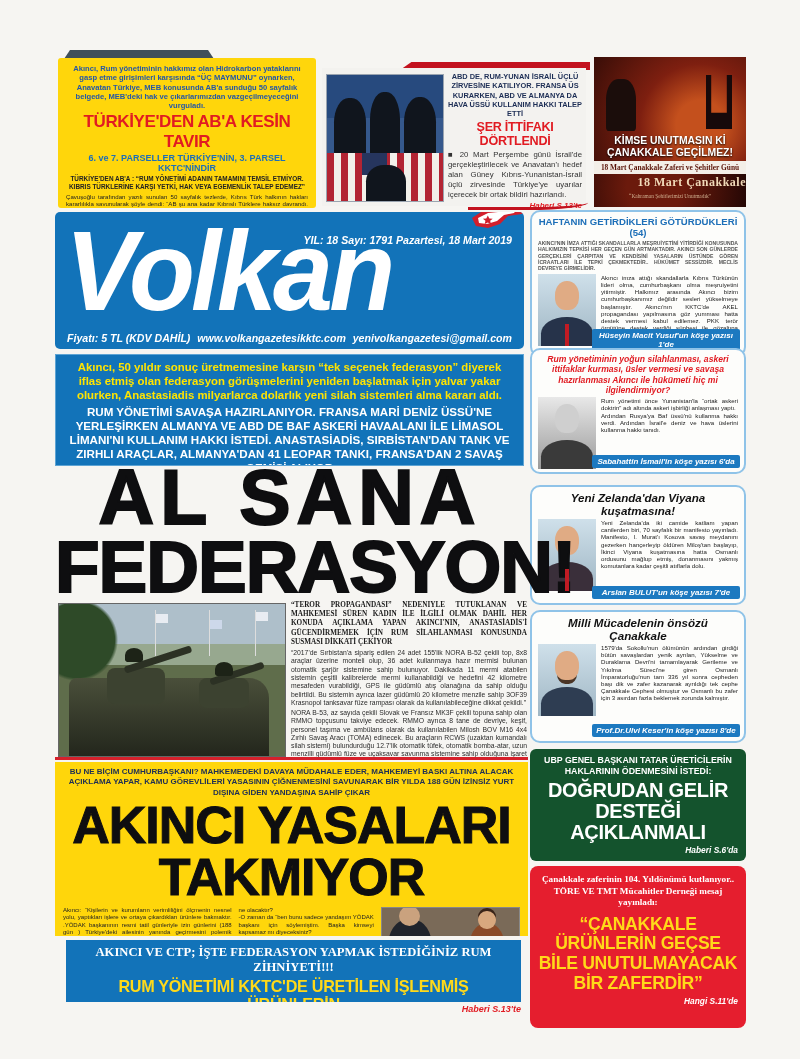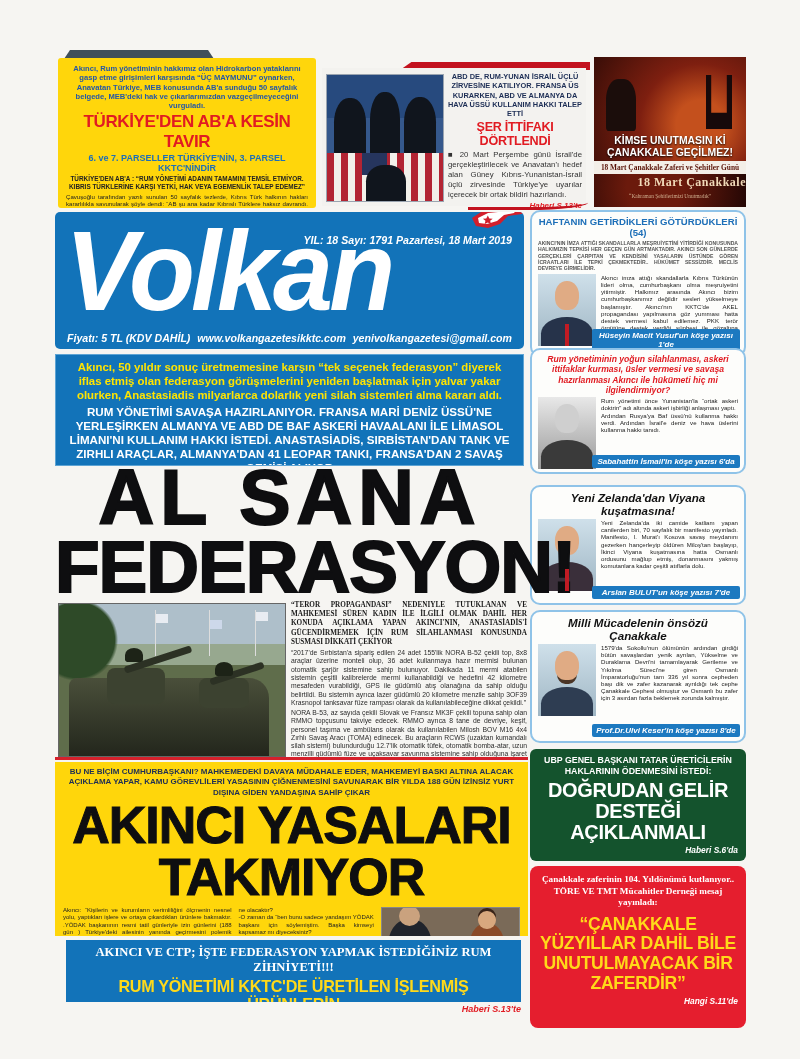--- a/index.html
+++ b/index.html
@@ -230,21 +230,21 @@
   </div>
 
   <div class="abs orange ovh">
     <div class="or-deck">UBP GENEL BAŞKANI TATAR ÜRETİCİLERİN HAKLARININ ÖDENMESİNİ İSTEDİ:</div>
     <div class="or-head">DOĞRUDAN GELİR DESTEĞİ AÇIKLANMALI</div>
     <div class="or-ref">Haberi S.6'da</div>
   </div>
 
   <div class="abs redbox ovh">
     <div class="rb-deck">Çanakkale zaferinin 104. Yıldönümü kutlanıyor.. TÖRE VE TMT Mücahitler Derneği mesaj yayınladı:</div>
-    <div class="rb-quote">“ÇANAKKALE YÜZYILLAR DAHİL BİLE UNUTULMAYACAK BİR ZAFERDİR”</div>
+    <div class="rb-quote">“ÇANAKKALE ÜRÜNLERİN GEÇSE BİLE UNUTULMAYACAK BİR ZAFERDİR”</div>
     <div class="rb-ref">Hangi S.11'de</div>
   </div>
 
   <div class="abs lead ovh">
     <div class="lead-y">Akıncı, 50 yıldır sonuç üretmemesine karşın “tek seçenek federasyon” diyerek iflas etmiş olan federasyon görüşmelerini yeniden başlatmak için yalvar yakar olurken, Anastasiadis milyarlarca dolarlık yeni silah sistemleri alma kararı aldı.</div>
     <div class="lead-w">RUM YÖNETİMİ SAVAŞA HAZIRLANIYOR. FRANSA MARİ DENİZ ÜSSÜ'NE YERLEŞİRKEN ALMANYA VE ABD DE BAF ASKERİ HAVAALANI İLE LİMASOL LİMANI'NI KULLANIM HAKKI İSTEDİ. ANASTASİADİS, SIRBİSTAN'DAN TANK VE ZIRHLI ARAÇLAR, ALMANYA'DAN 41 LEOPAR TANKI, FRANSA'DAN 2 SAVAŞ GEMİSİ ALIYOR</div>
   </div>
 
   <div class="abs headline">
     <div class="hl1">AL SANA</div>

